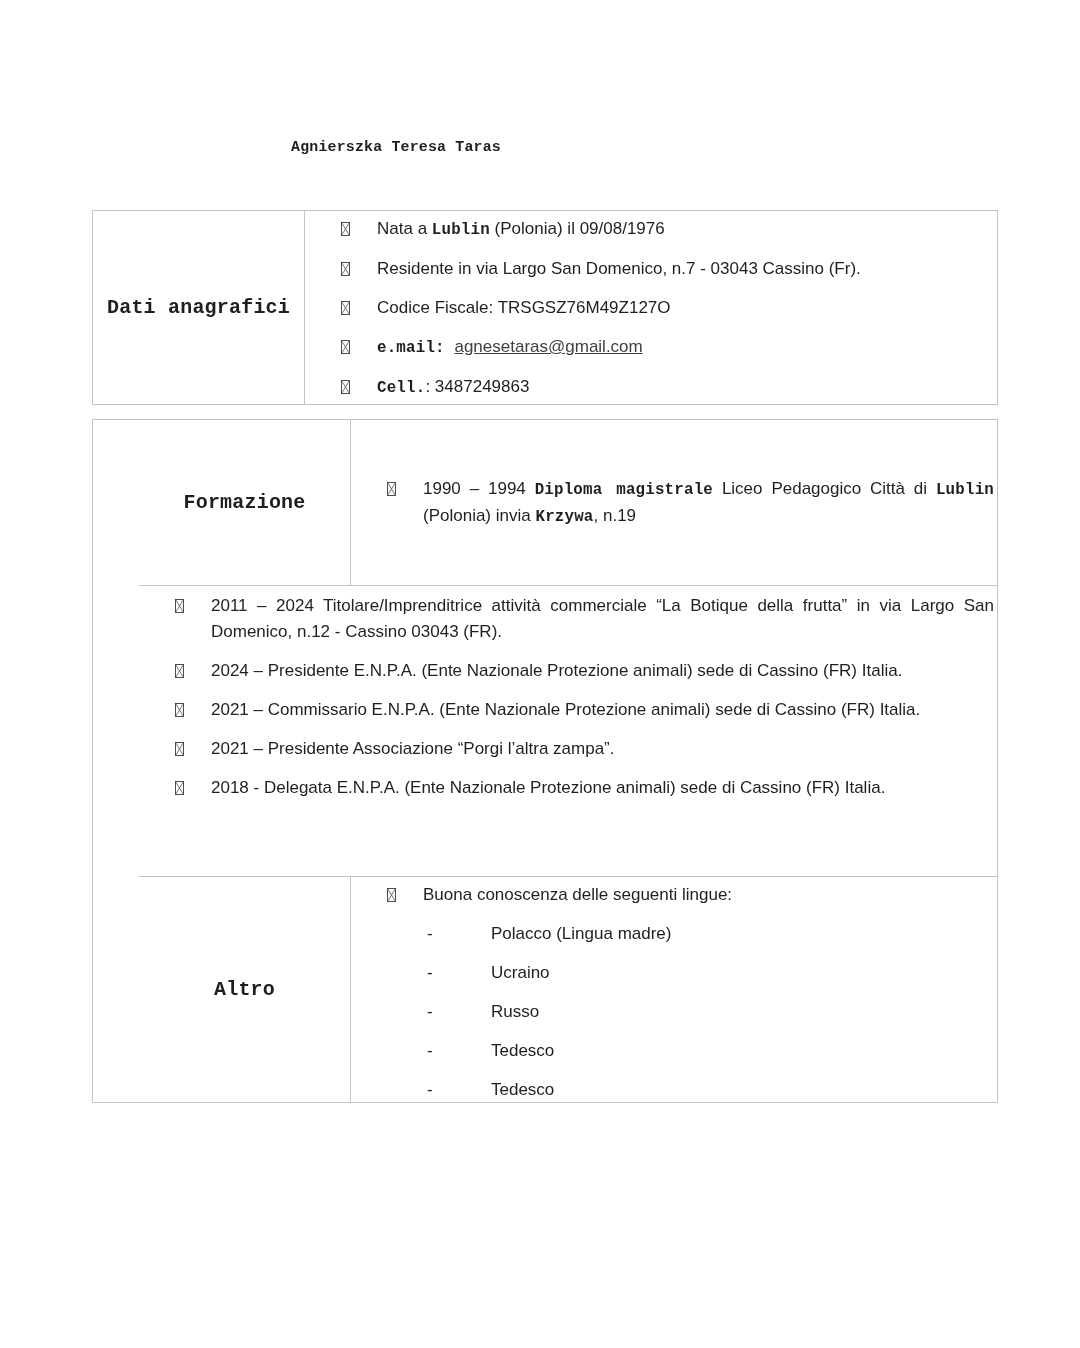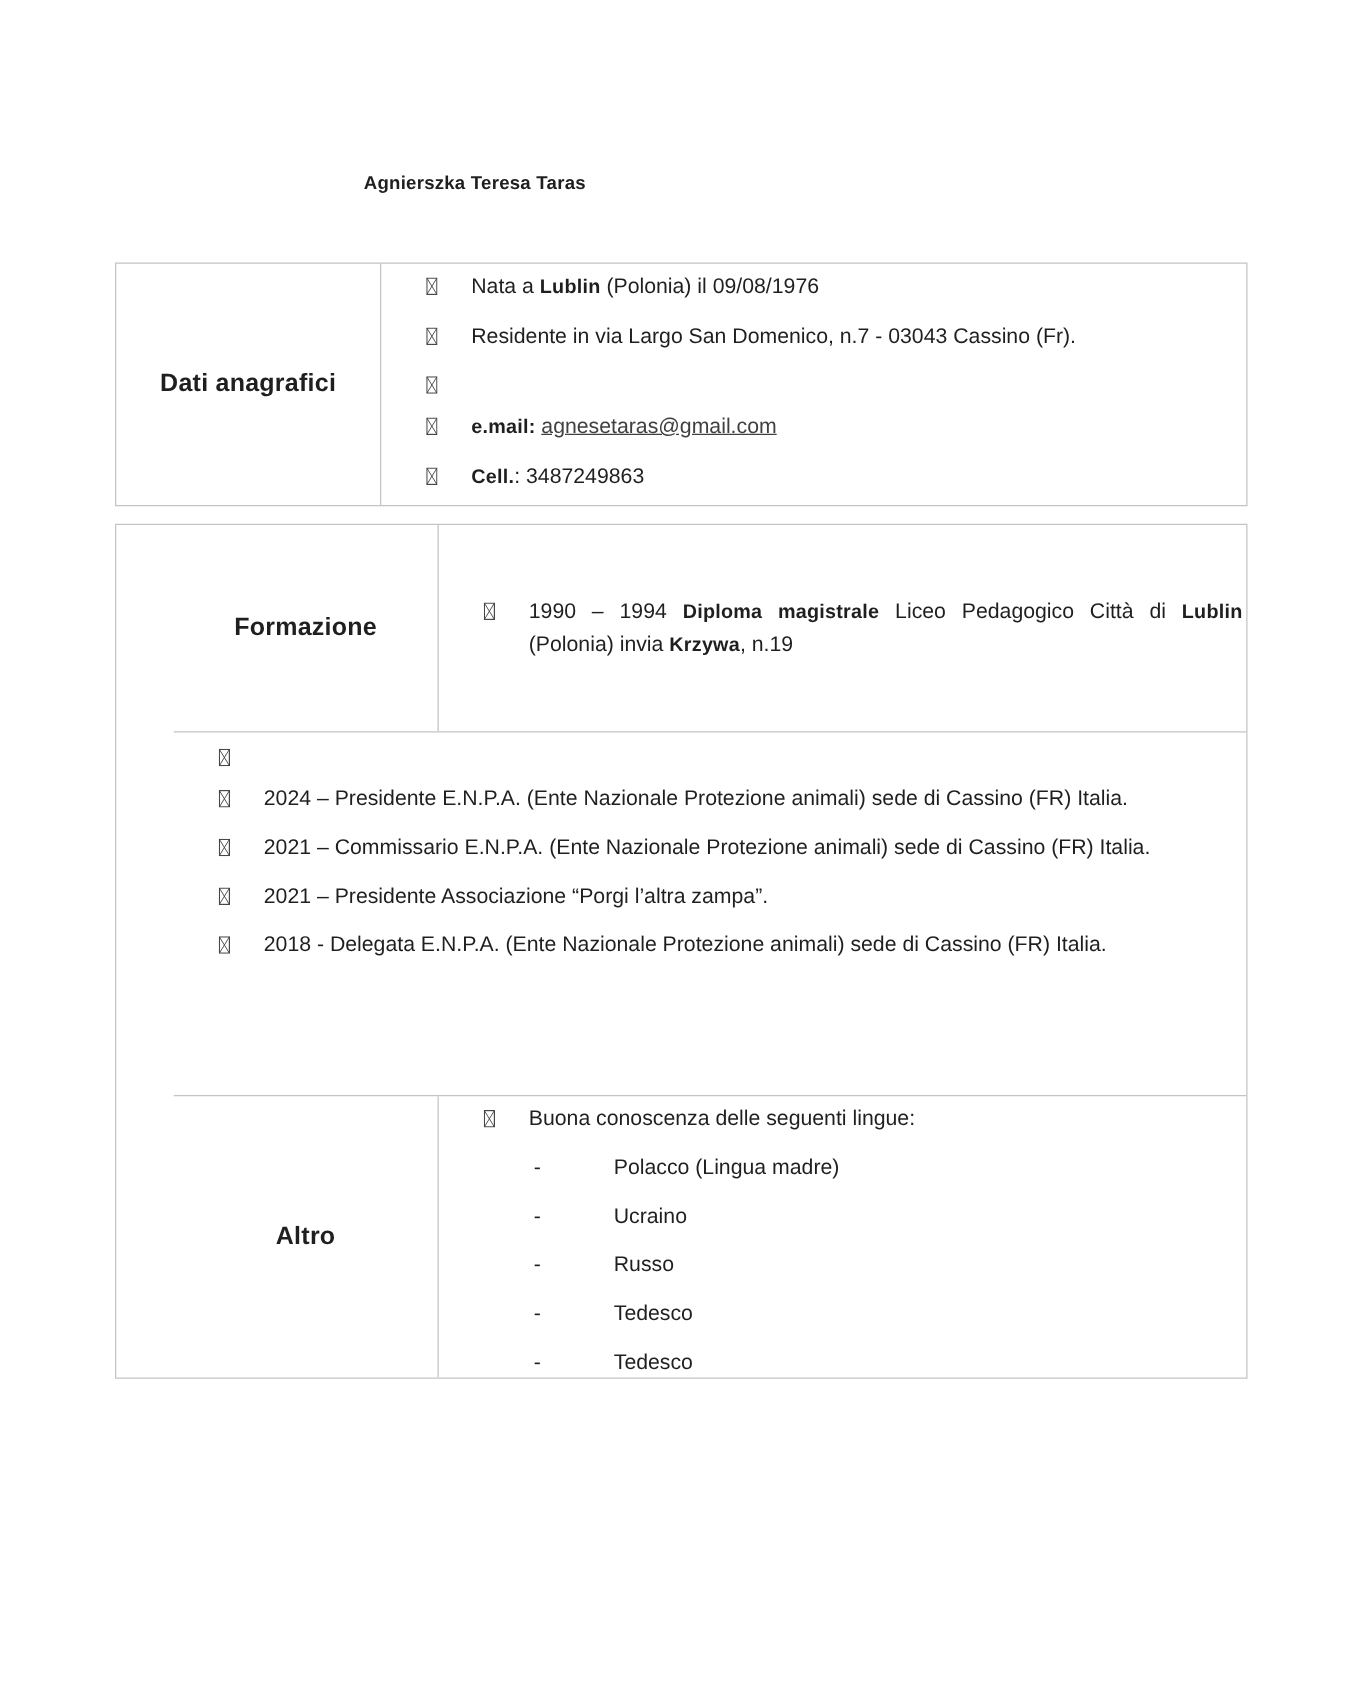--- a/index.html
+++ b/index.html
@@ -9,21 +9,21 @@
     background:#ffffff;
     font-family:"Liberation Sans", sans-serif;
     color:#1f1f1f;
     overflow:hidden;
   }
   .doc-title {
     position:absolute; left:291px; top:139px;
     font-size:20px; letter-spacing:.4px;
   }
   .hand {
-    font-family:Liberation Sans, sans-serif;
+    font-family:Liberation Mono, monospace;
     font-weight:600;
     letter-spacing:.2px;
     font-size:.93em;
   }
   .tbl {
     position:absolute; left:92px; width:906px;
     border:1px solid #c4c4c4;
     box-sizing:border-box;
     display:flex; flex-direction:column;
   }
@@ -100,20 +100,21 @@
             </svg>
           <div class="item-text"><span>Residente in via Largo San Domenico, n.7 - 03043 Cassino (Fr).</span></div>
         </div>
 
         <div class="item">
           <svg class="tofu" viewBox="0 0 9 14">
               <rect x="0.5" y="0.5" width="8" height="13" fill="none" stroke="#3c3c3c" stroke-width="0.9"></rect>
               <line x1="0.5" y1="0.5" x2="8.5" y2="13.5" stroke="#3c3c3c" stroke-width="0.7"></line>
               <line x1="8.5" y1="0.5" x2="0.5" y2="13.5" stroke="#3c3c3c" stroke-width="0.7"></line>
             </svg>
+          <div class="item-text"><span>Codice Fiscale: TRSGSZ76M49Z127O</span></div>
         </div>
 
         <div class="item">
           <svg class="tofu" viewBox="0 0 9 14">
               <rect x="0.5" y="0.5" width="8" height="13" fill="none" stroke="#3c3c3c" stroke-width="0.9"></rect>
               <line x1="0.5" y1="0.5" x2="8.5" y2="13.5" stroke="#3c3c3c" stroke-width="0.7"></line>
               <line x1="8.5" y1="0.5" x2="0.5" y2="13.5" stroke="#3c3c3c" stroke-width="0.7"></line>
             </svg>
           <div class="item-text"><span class="hand">e.mail: </span><a class="email-link">agnesetaras@gmail.com</a></div>
         </div>
@@ -151,20 +152,21 @@
 
     <div class="row row-h2">
       <div class="content-cell pad-top-7">
 
         <div class="item just">
           <svg class="tofu" viewBox="0 0 9 14">
               <rect x="0.5" y="0.5" width="8" height="13" fill="none" stroke="#3c3c3c" stroke-width="0.9"></rect>
               <line x1="0.5" y1="0.5" x2="8.5" y2="13.5" stroke="#3c3c3c" stroke-width="0.7"></line>
               <line x1="8.5" y1="0.5" x2="0.5" y2="13.5" stroke="#3c3c3c" stroke-width="0.7"></line>
             </svg>
+          <div class="item-text">2011 – 2024 Titolare/Imprenditrice attività commerciale “La Botique della frutta” in via Largo San Domenico, n.12 - Cassino 03043 (FR).</div>
         </div>
 
         <div class="item just">
           <svg class="tofu" viewBox="0 0 9 14">
               <rect x="0.5" y="0.5" width="8" height="13" fill="none" stroke="#3c3c3c" stroke-width="0.9"></rect>
               <line x1="0.5" y1="0.5" x2="8.5" y2="13.5" stroke="#3c3c3c" stroke-width="0.7"></line>
               <line x1="8.5" y1="0.5" x2="0.5" y2="13.5" stroke="#3c3c3c" stroke-width="0.7"></line>
             </svg>
           <div class="item-text">2024 – Presidente E.N.P.A. (Ente Nazionale Protezione animali) sede di Cassino (FR) Italia.</div>
         </div>

